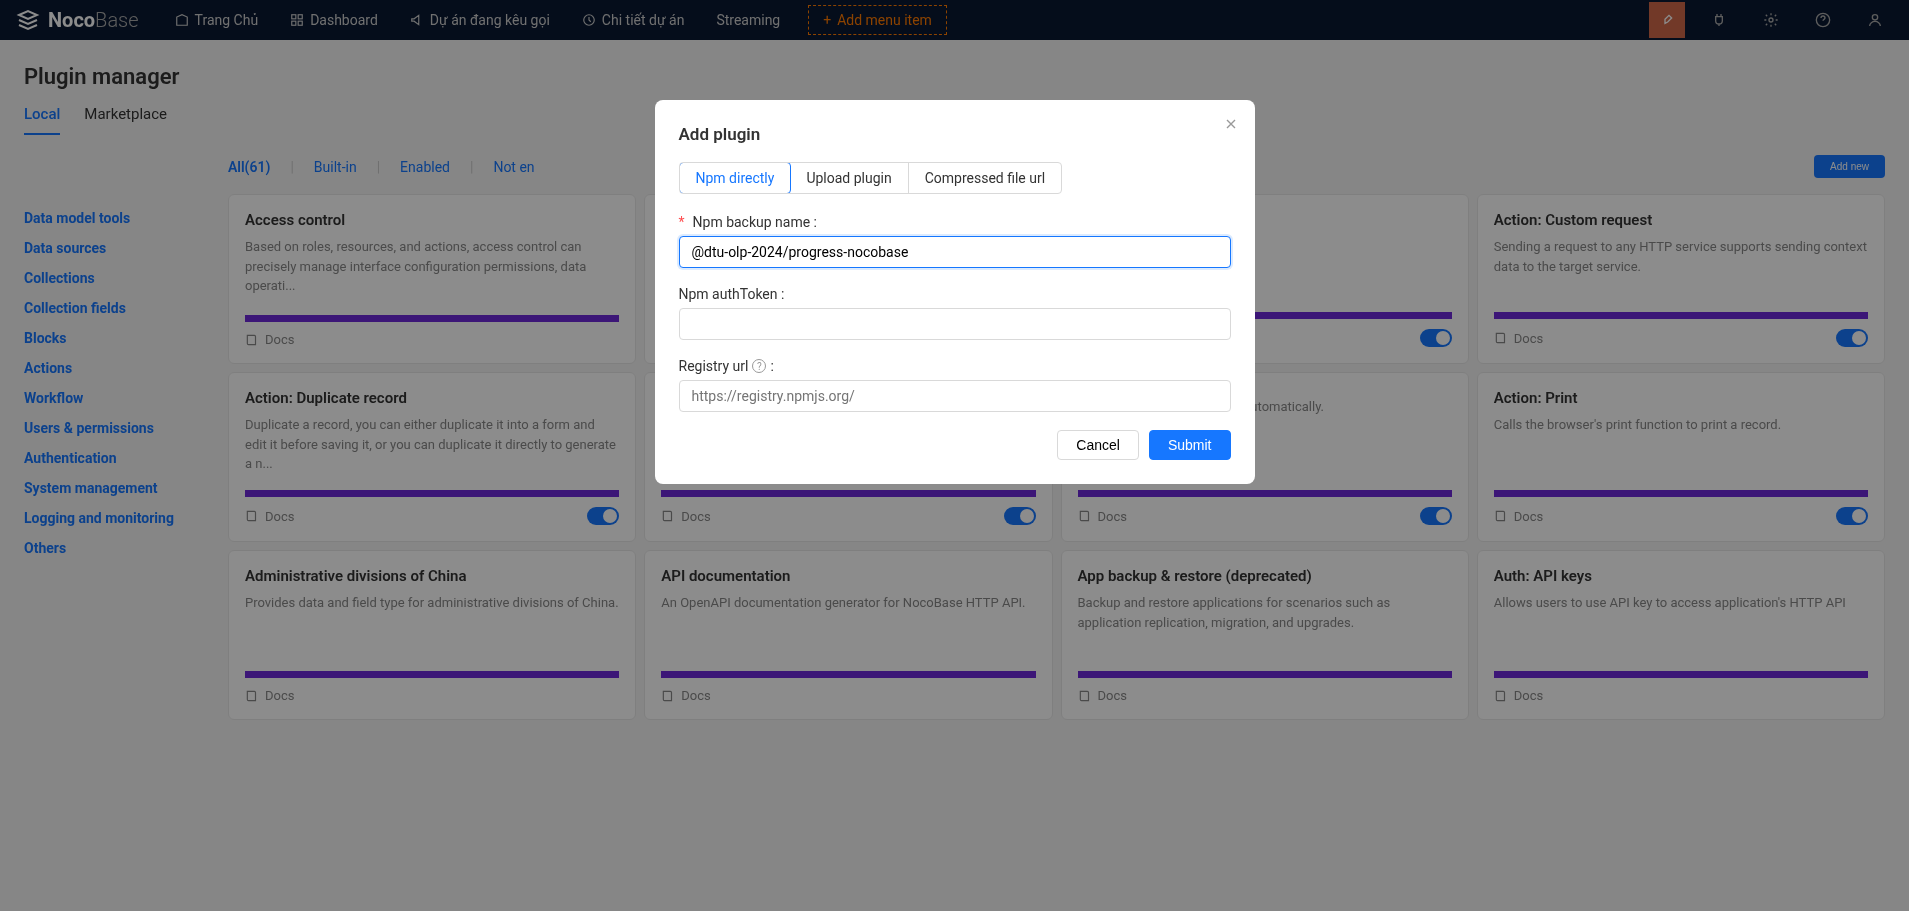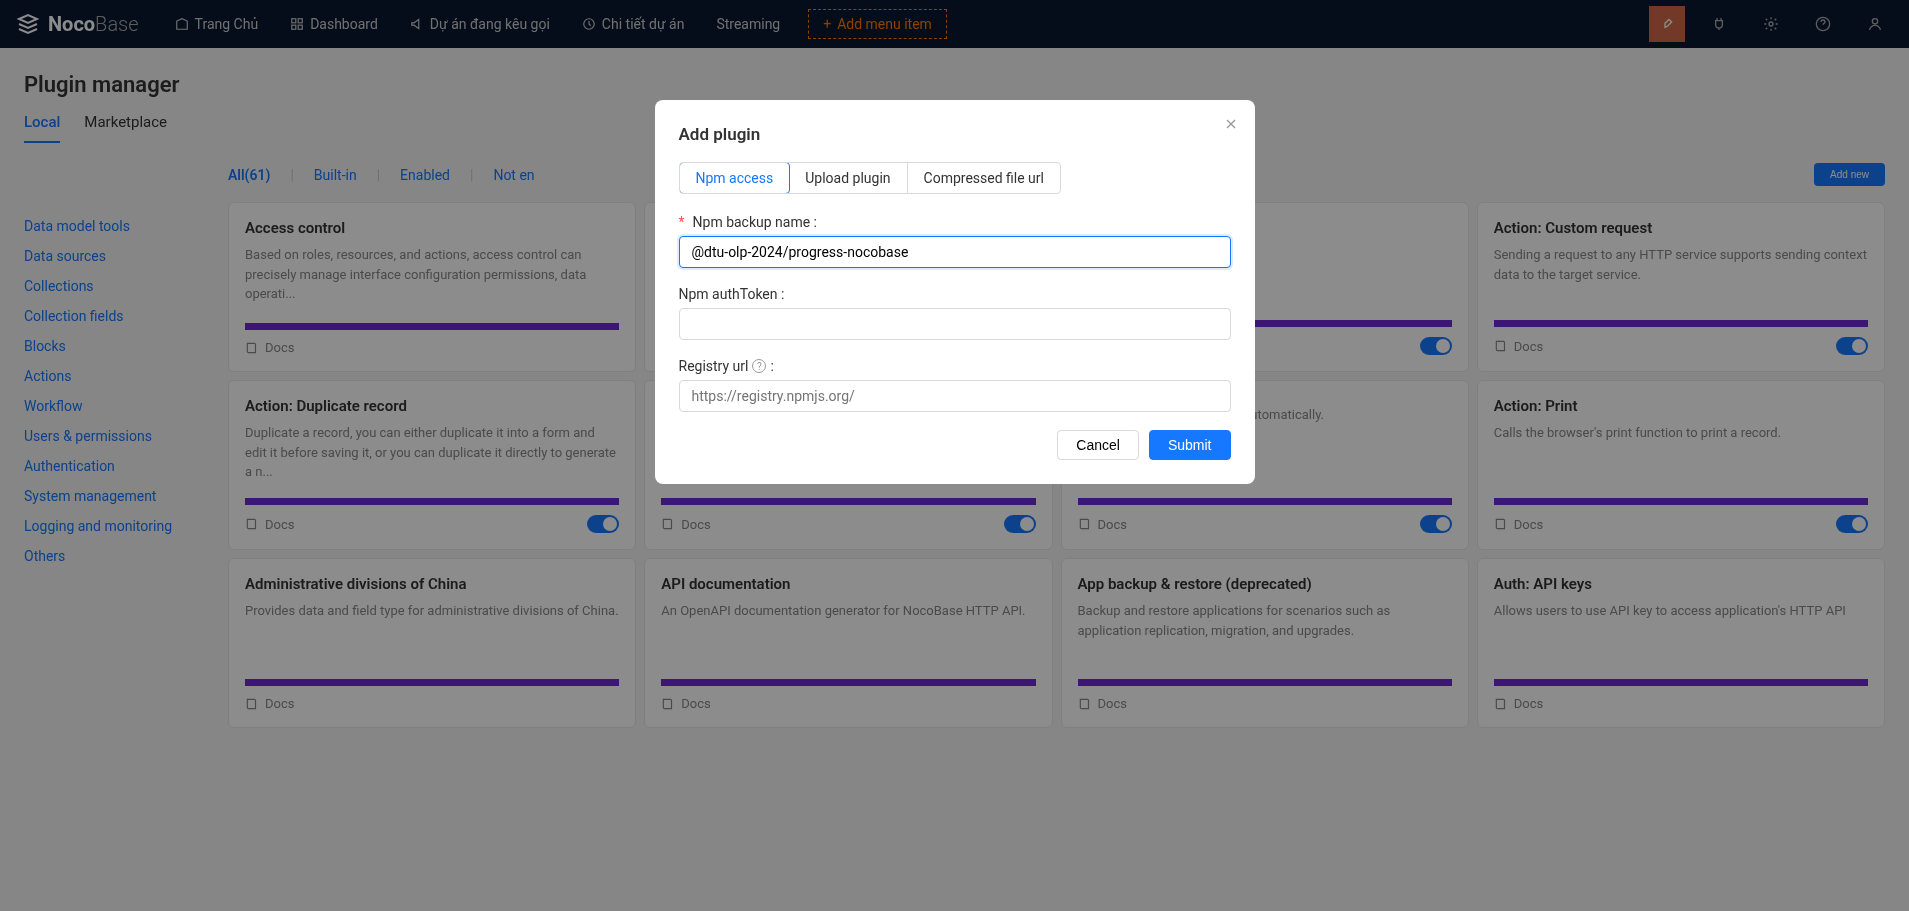--- a/index.html
+++ b/index.html
@@ -1,38 +1,38 @@
 <!DOCTYPE html>
 <html><head>
 <meta charset="utf-8">
 <style>
 * { box-sizing: border-box; margin: 0; padding: 0; }
 body { font-family: -apple-system, BlinkMacSystemFont, "Segoe UI", Roboto, sans-serif; background: #f5f5f5; color: #333; overflow: hidden; }
 
 
-.top-nav { background: #0a1832; height: 48px; display: flex; align-items: center; padding: 0 16px; color: #ccc; }
+.top-nav { background: #0a1832; height: 40px; display: flex; align-items: center; padding: 0 16px; color: #ccc; }
 .logo { display: flex; align-items: center; gap: 8px; font-size: 20px; font-weight: 600; color: #fff; margin-right: 24px; }
 .logo-icon { width: 24px; height: 24px; }
 .nav-items { display: flex; gap: 8px; align-items: center; }
 .nav-item { display: flex; align-items: center; gap: 6px; padding: 6px 12px; color: #ccc; cursor: pointer; font-size: 14px; }
 .add-menu { border: 1px dashed #ff7a00; color: #ff7a00; padding: 6px 14px; display: flex; align-items: center; gap: 6px; font-size: 14px; cursor: pointer; margin-left: 8px; }
 .nav-right { margin-left: auto; display: flex; align-items: center; gap: 16px; }
 .nav-icon-btn { width: 36px; height: 36px; display: flex; align-items: center; justify-content: center; cursor: pointer; color: #aaa; }
 .nav-icon-btn.highlight { background: #d0694a; color: #fff; }
 
 
 .page { padding: 24px; }
 .page-title { font-size: 22px; font-weight: 600; margin-bottom: 16px; }
 .page-tabs { display: flex; gap: 24px; border-bottom: none; margin-bottom: 20px; }
 .page-tab { padding-bottom: 10px; font-size: 15px; cursor: pointer; color: #333; }
 .page-tab.active { color: #1677ff; border-bottom: 2px solid #1677ff; font-weight: 500; }
 
 .content-row { display: flex; gap: 24px; }
 .sidebar { width: 180px; flex-shrink: 0; padding-top: 48px; }
-.sidebar-item { color: #1677ff; font-size: 14px; padding: 7px 0; cursor: pointer; }
+.sidebar-item { color: #1677ff; font-size: 14px; padding: 7px 0; cursor: pointer; font-weight: bold; }
 
 .main { flex: 1; }
 .filter-bar { display: flex; align-items: center; gap: 20px; margin-bottom: 16px; font-size: 14px; }
 .filter-item { color: #1677ff; cursor: pointer; }
 .filter-item.active { font-weight: 600; }
 .divider { color: #ccc; }
 .add-new-btn { margin-left: auto; background: #1677ff; color: #fff; border: none; padding: 6px 16px; border-radius: 4px; font-size: 10px; cursor: pointer; }
 
 .cards { display: grid; grid-template-columns: repeat(4, 1fr); gap: 8px; }
 .card { background: #fff; border: 1px solid #e8e8e8; border-radius: 6px; padding: 16px; display: flex; flex-direction: column; min-height: 170px; }
@@ -342,21 +342,21 @@
 <div class="overlay">
   <div class="modal">
     <div class="modal-close">
       <svg width="16" height="16" viewBox="0 0 24 24" fill="none" stroke="currentColor" stroke-width="2">
           <path d="M6 6l12 12M6 18L18 6"></path>
         </svg>
     </div>
     <div class="modal-title">Add plugin</div>
 
     <div class="seg-tabs">
-      <div class="seg-tab active">Npm access</div>
+      <div class="seg-tab active">Npm directly</div>
       <div class="seg-tab">Upload plugin</div>
       <div class="seg-tab">Compressed file url</div>
     </div>
 
     <div class="form-group">
       <div class="form-label required">Npm backup name :</div>
       <input class="form-input focus" type="text" value="@dtu-olp-2024/progress-nocobase" style="">
     </div>
 
     <div class="form-group">

